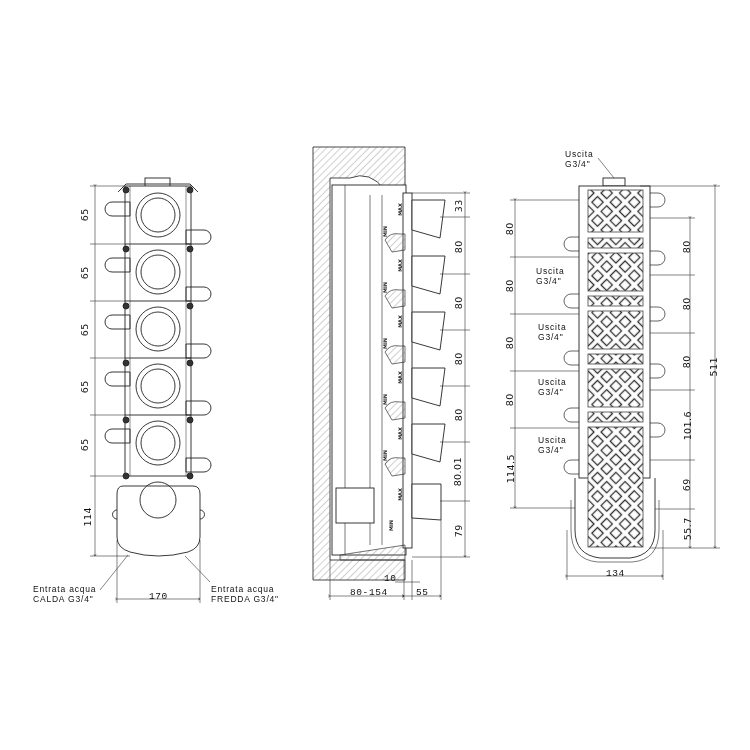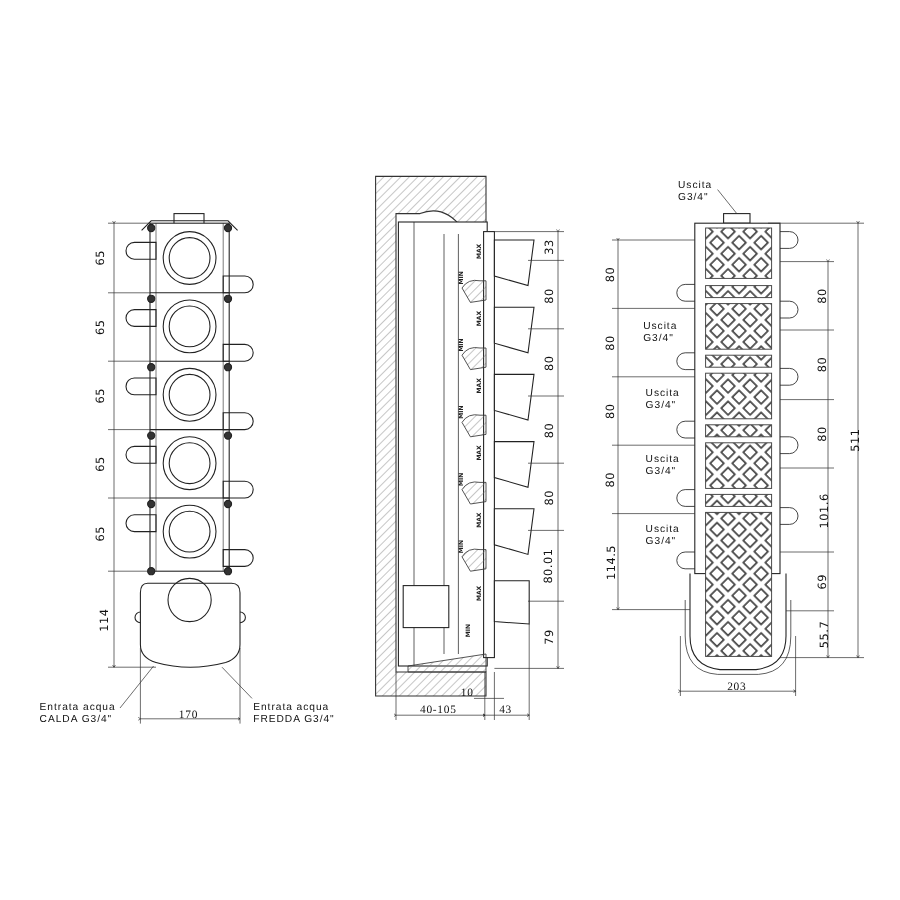--- a/index.html
+++ b/index.html
@@ -1,18 +1,18 @@
 <!DOCTYPE html>
 <html><head>
 <meta charset="utf-8">
 <style>
   html,body{margin:0;padding:0;background:#ffffff;}
   body{width:750px;height:750px;position:relative;overflow:hidden;font-family:"Liberation Sans",sans-serif;}
   #drawing{position:absolute;left:0;top:0;width:750px;height:750px;}
-  .lbl{position:absolute;font-family:Liberation Serif, serif;font-size:9.5px;color:#111;letter-spacing:0.6px;white-space:nowrap;line-height:1;}
+  .lbl{position:absolute;font-family:Liberation Mono, monospace;font-size:9.5px;color:#111;letter-spacing:0.6px;white-space:nowrap;line-height:1;}
   .vlbl{position:absolute;font-family:"DejaVu Sans",sans-serif;font-size:9.5px;color:#111;white-space:nowrap;transform:rotate(-90deg);transform-origin:center center;line-height:1;letter-spacing:0.4px;}
   .note{position:absolute;font-family:Liberation Sans, sans-serif;font-size:8.5px;color:#111;letter-spacing:0.8px;line-height:10px;white-space:nowrap;}
   .tiny{position:absolute;font-family:"DejaVu Sans",sans-serif;font-size:5px;font-weight:bold;color:#222;transform:rotate(-90deg);white-space:nowrap;line-height:1;}
 </style>
 </head>
 <body>
 
 <div id="drawing">
 <svg width="750" height="750" viewBox="0 0 750 750" xmlns="http://www.w3.org/2000/svg">
   <defs>
@@ -247,22 +247,22 @@
 <span class="tiny" style="left:394px;top:263px;">MAX</span>
 <span class="tiny" style="left:380px;top:341px;">MIN</span>
 <span class="tiny" style="left:394px;top:319px;">MAX</span>
 <span class="tiny" style="left:380px;top:397px;">MIN</span>
 <span class="tiny" style="left:394px;top:375px;">MAX</span>
 <span class="tiny" style="left:380px;top:453px;">MIN</span>
 <span class="tiny" style="left:394px;top:431px;">MAX</span>
 <span class="tiny" style="left:386px;top:523px;">MIN</span>
 <span class="tiny" style="left:394px;top:492px;">MAX</span>
 <span class="lbl" style="left:384px;top:574px;">10</span>
-<span class="lbl" style="left:350px;top:588px;">40-105</span>
-<span class="lbl" style="left:416px;top:588px;">43</span>
+<span class="lbl" style="left:350px;top:588px;">80-154</span>
+<span class="lbl" style="left:416px;top:588px;">55</span>
 
 
 <div class="note" style="left:565px;top:149px;">
   <div>Uscita</div>
   <div>G3/4"</div>
 </div>
 <div class="note" style="left:536px;top:266px;">
   <div>Uscita</div>
   <div>G3/4"</div>
 </div>
@@ -283,14 +283,14 @@
 <span class="vlbl" style="left:503px;top:338px;">80</span>
 <span class="vlbl" style="left:503px;top:395px;">80</span>
 <span class="vlbl" style="left:496px;top:464px;">114.5</span>
 <span class="vlbl" style="left:680px;top:242px;">80</span>
 <span class="vlbl" style="left:680px;top:299px;">80</span>
 <span class="vlbl" style="left:680px;top:357px;">80</span>
 <span class="vlbl" style="left:673px;top:421px;">101.6</span>
 <span class="vlbl" style="left:680px;top:480px;">69</span>
 <span class="vlbl" style="left:676px;top:524px;">55.7</span>
 <span class="vlbl" style="left:704px;top:362px;">511</span>
-<span class="lbl" style="left:606px;top:569px;">203</span>
+<span class="lbl" style="left:606px;top:569px;">134</span>
 </div>
 
 </body></html>

